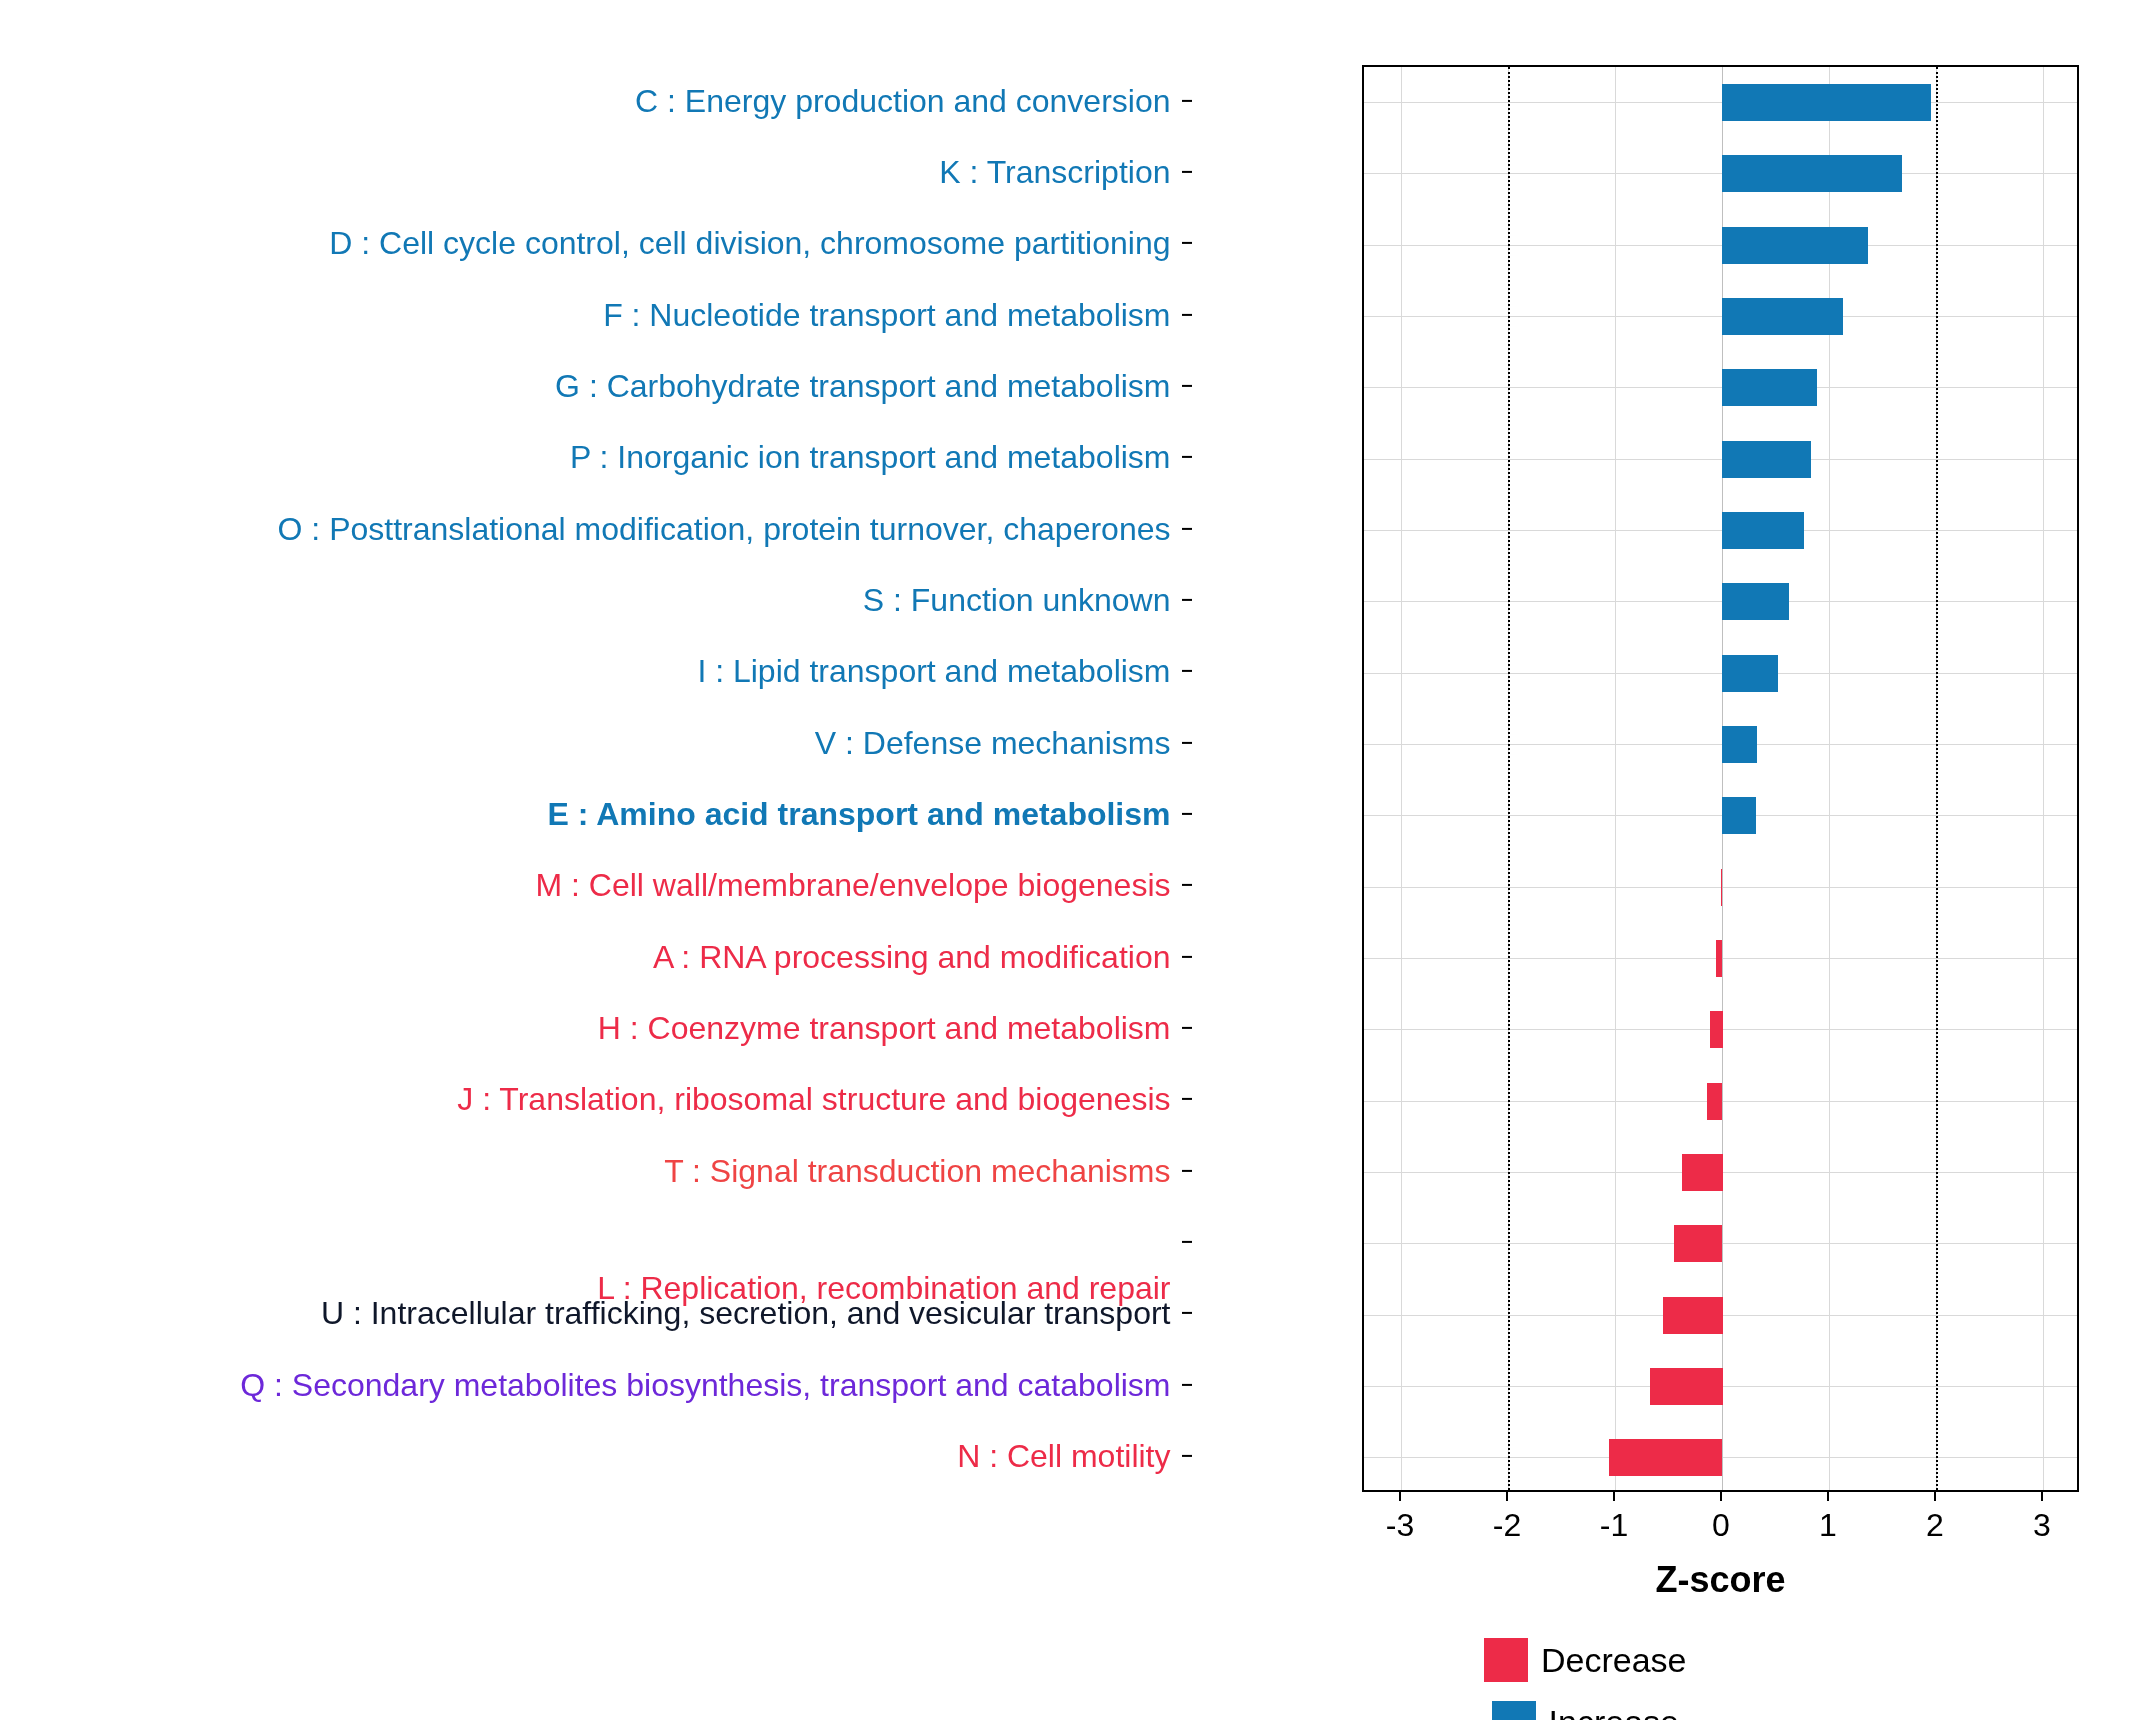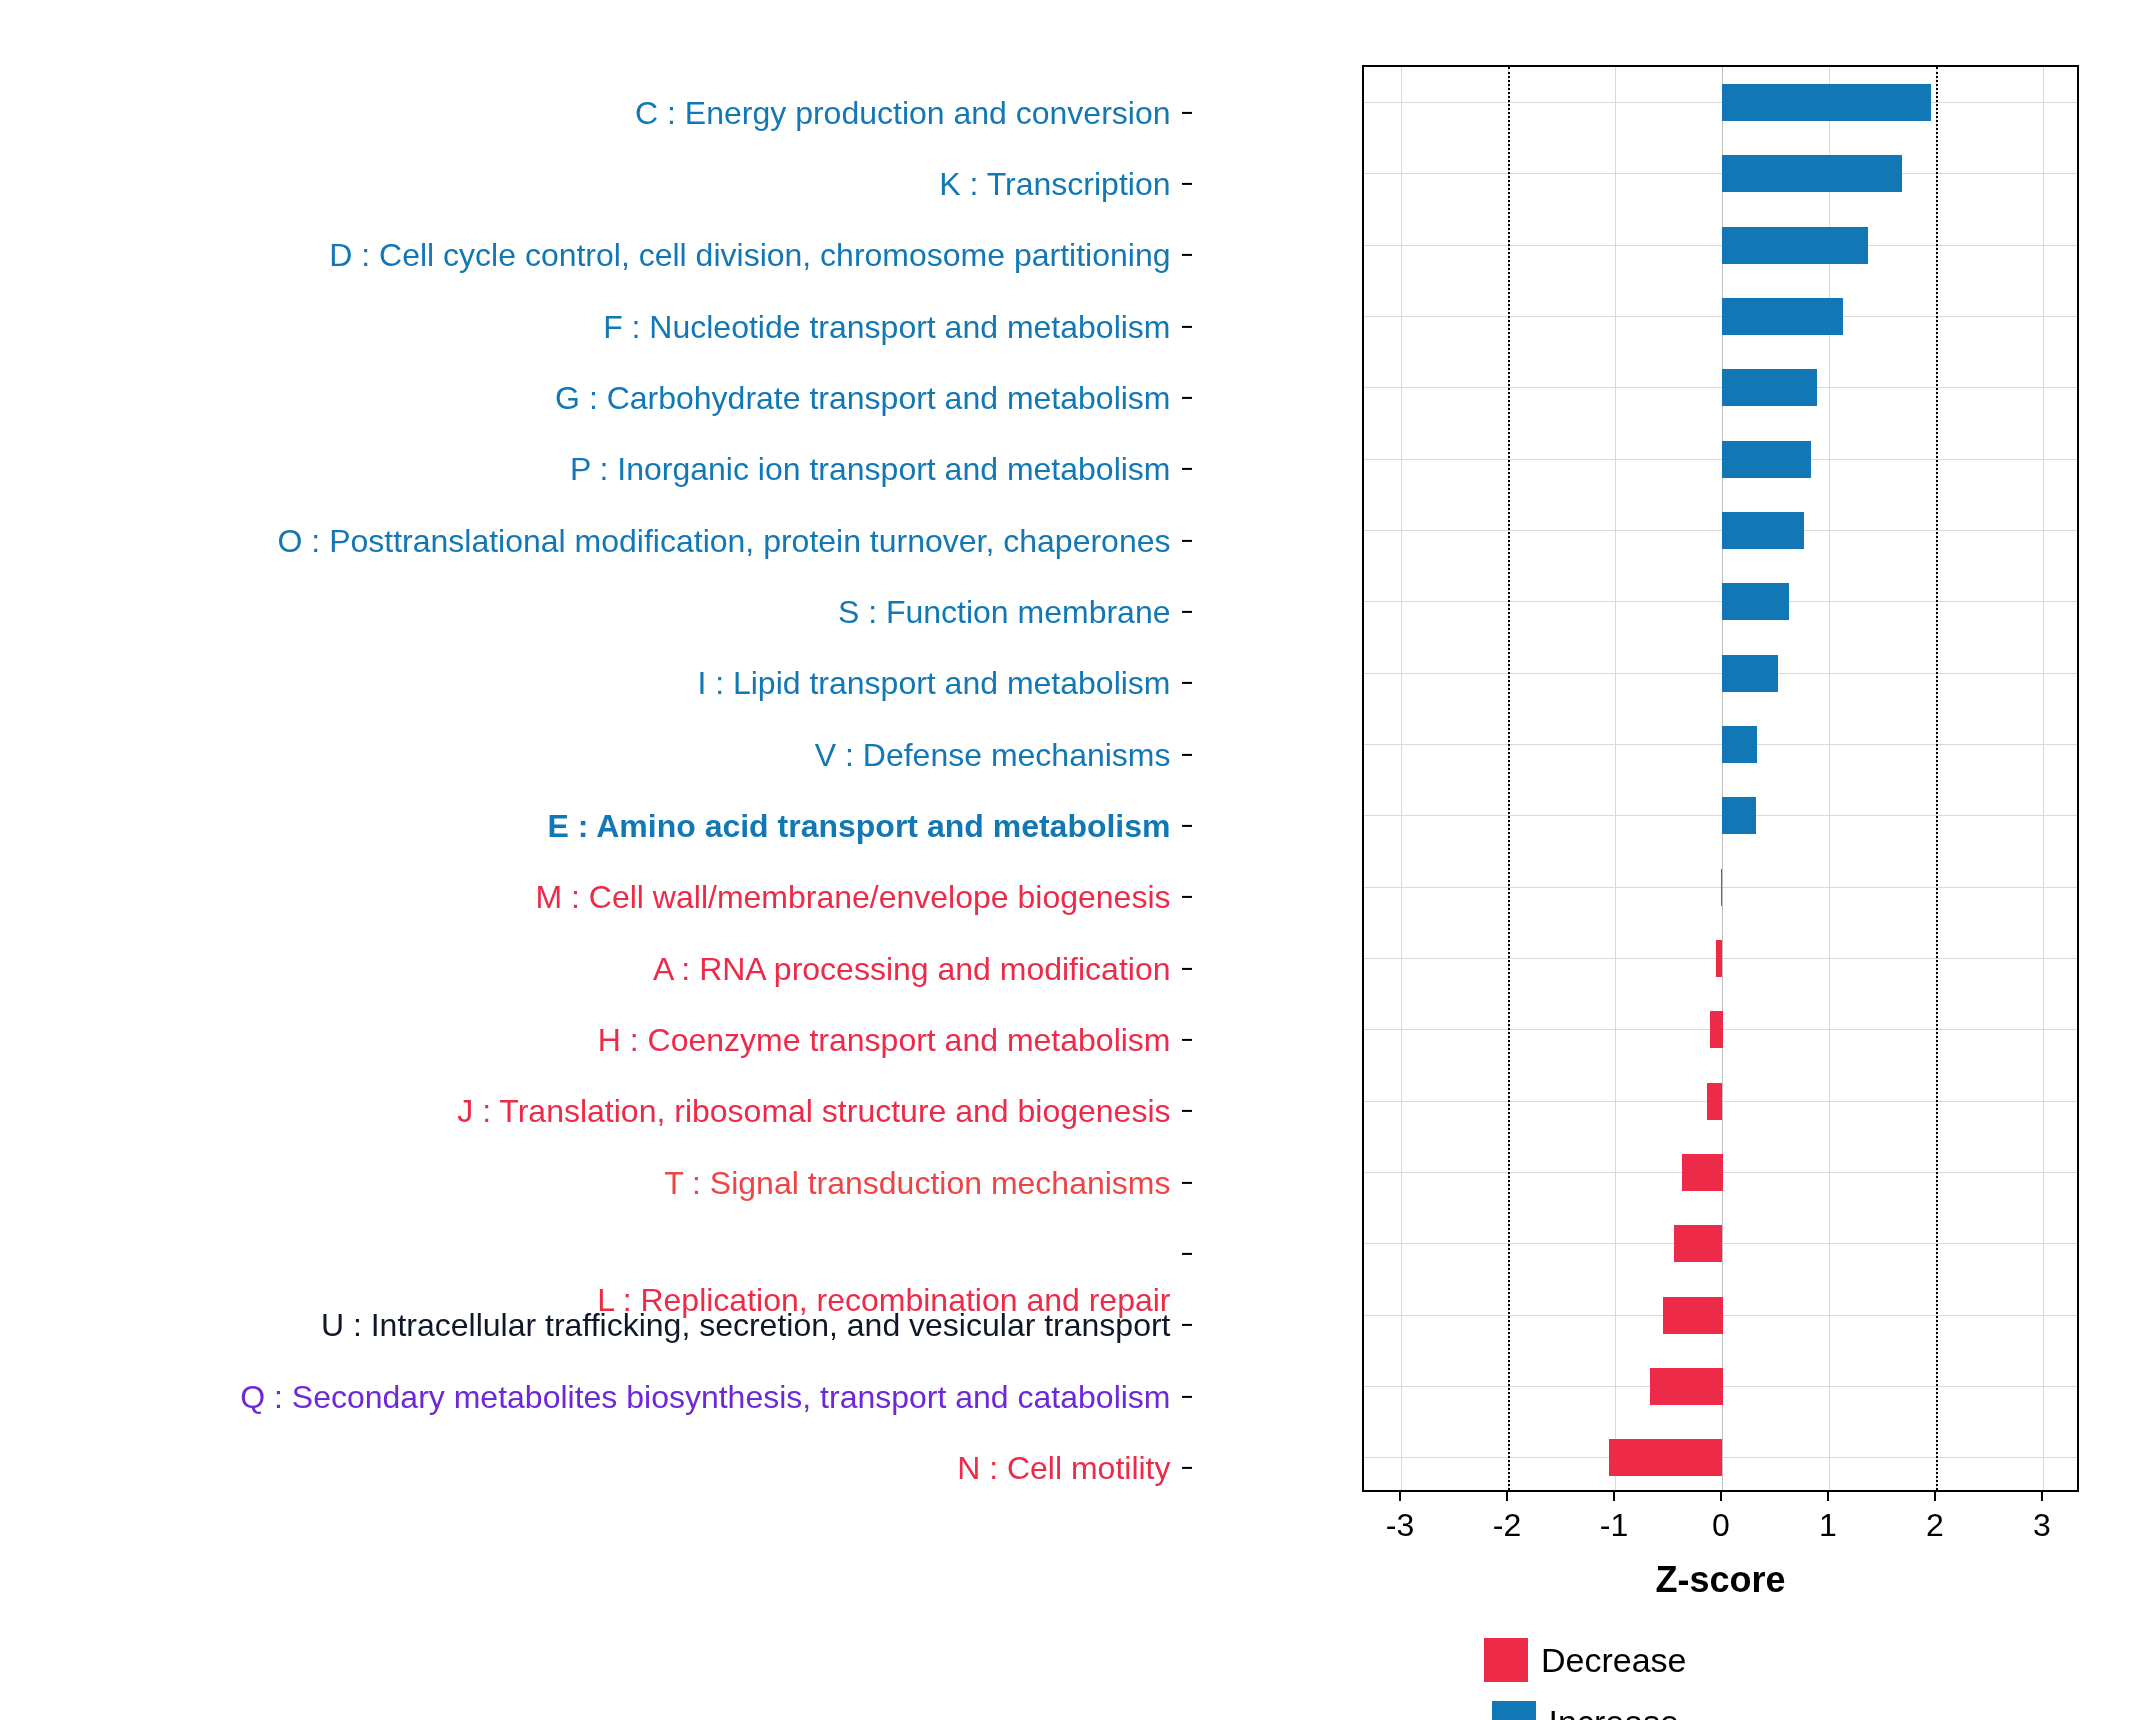--- a/index.html
+++ b/index.html
@@ -134,36 +134,36 @@
     font-size: 34px;
     color: #000000;
     white-space: nowrap;
   }
 </style>
 </head>
 <body>
 
 <div id="chart-root">
 
-  <div class="cat-labels" id="cat-labels" style="top: 77px; width: 1192px; height: 1427px;">
+  <div class="cat-labels" id="cat-labels" style="top: 65px; width: 1192px; height: 1427px;">
       <div class="cat-label" style="top: 36px; color: rgb(17, 120, 181);">C : Energy production and conversion</div>
       <div class="tickmark" style="top: 36px;"></div>
       <div class="cat-label" style="top: 107px; color: rgb(17, 120, 181);">K : Transcription</div>
       <div class="tickmark" style="top: 107px;"></div>
       <div class="cat-label" style="top: 178px; color: rgb(17, 120, 181);">D : Cell cycle control, cell division, chromosome partitioning</div>
       <div class="tickmark" style="top: 178px;"></div>
       <div class="cat-label" style="top: 250px; color: rgb(17, 120, 181);">F : Nucleotide transport and metabolism</div>
       <div class="tickmark" style="top: 250px;"></div>
       <div class="cat-label" style="top: 321px; color: rgb(17, 120, 181);">G : Carbohydrate transport and metabolism</div>
       <div class="tickmark" style="top: 321px;"></div>
       <div class="cat-label" style="top: 392px; color: rgb(17, 120, 181);">P : Inorganic ion transport and metabolism</div>
       <div class="tickmark" style="top: 392px;"></div>
       <div class="cat-label" style="top: 464px; color: rgb(17, 120, 181);">O : Posttranslational modification, protein turnover, chaperones</div>
       <div class="tickmark" style="top: 464px;"></div>
-      <div class="cat-label" style="top: 535px; color: rgb(17, 120, 181);">S : Function membrane</div>
+      <div class="cat-label" style="top: 535px; color: rgb(17, 120, 181);">S : Function unknown</div>
       <div class="tickmark" style="top: 535px;"></div>
       <div class="cat-label" style="top: 606px; color: rgb(17, 120, 181);">I : Lipid transport and metabolism</div>
       <div class="tickmark" style="top: 606px;"></div>
       <div class="cat-label" style="top: 678px; color: rgb(17, 120, 181);">V : Defense mechanisms</div>
       <div class="tickmark" style="top: 678px;"></div>
       <div class="cat-label" style="top: 749px; color: rgb(17, 120, 181); font-weight: bold;">E : Amino acid transport and metabolism</div>
       <div class="tickmark" style="top: 749px;"></div>
       <div class="cat-label" style="top: 820px; color: rgb(237, 43, 72);">M : Cell wall/membrane/envelope biogenesis</div>
       <div class="tickmark" style="top: 820px;"></div>
       <div class="cat-label" style="top: 892px; color: rgb(237, 43, 72); margin-left: 19px;">A : RNA processing and modification</div>

